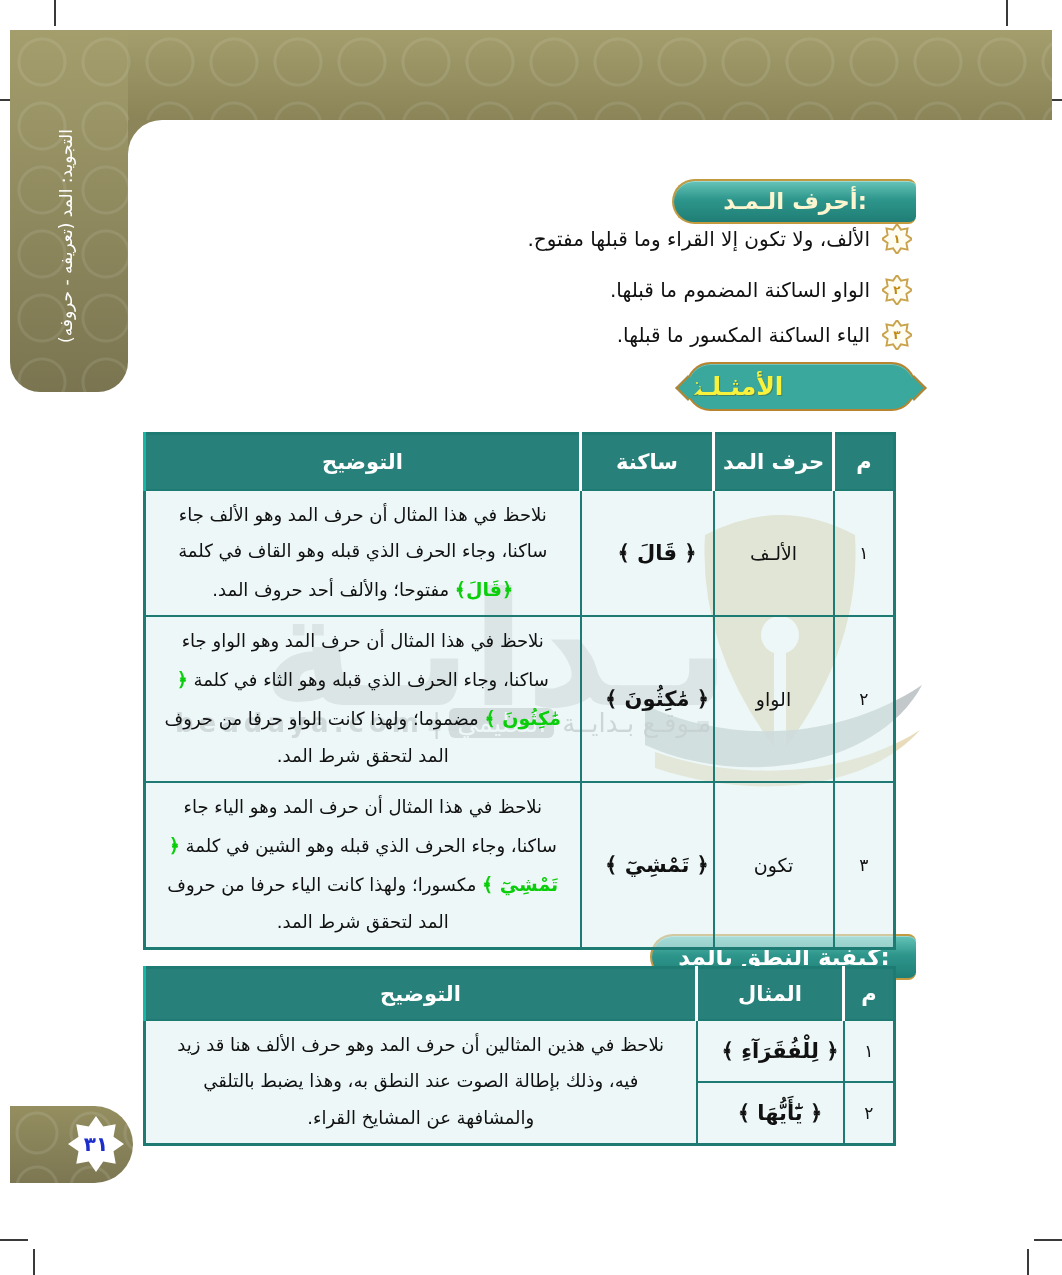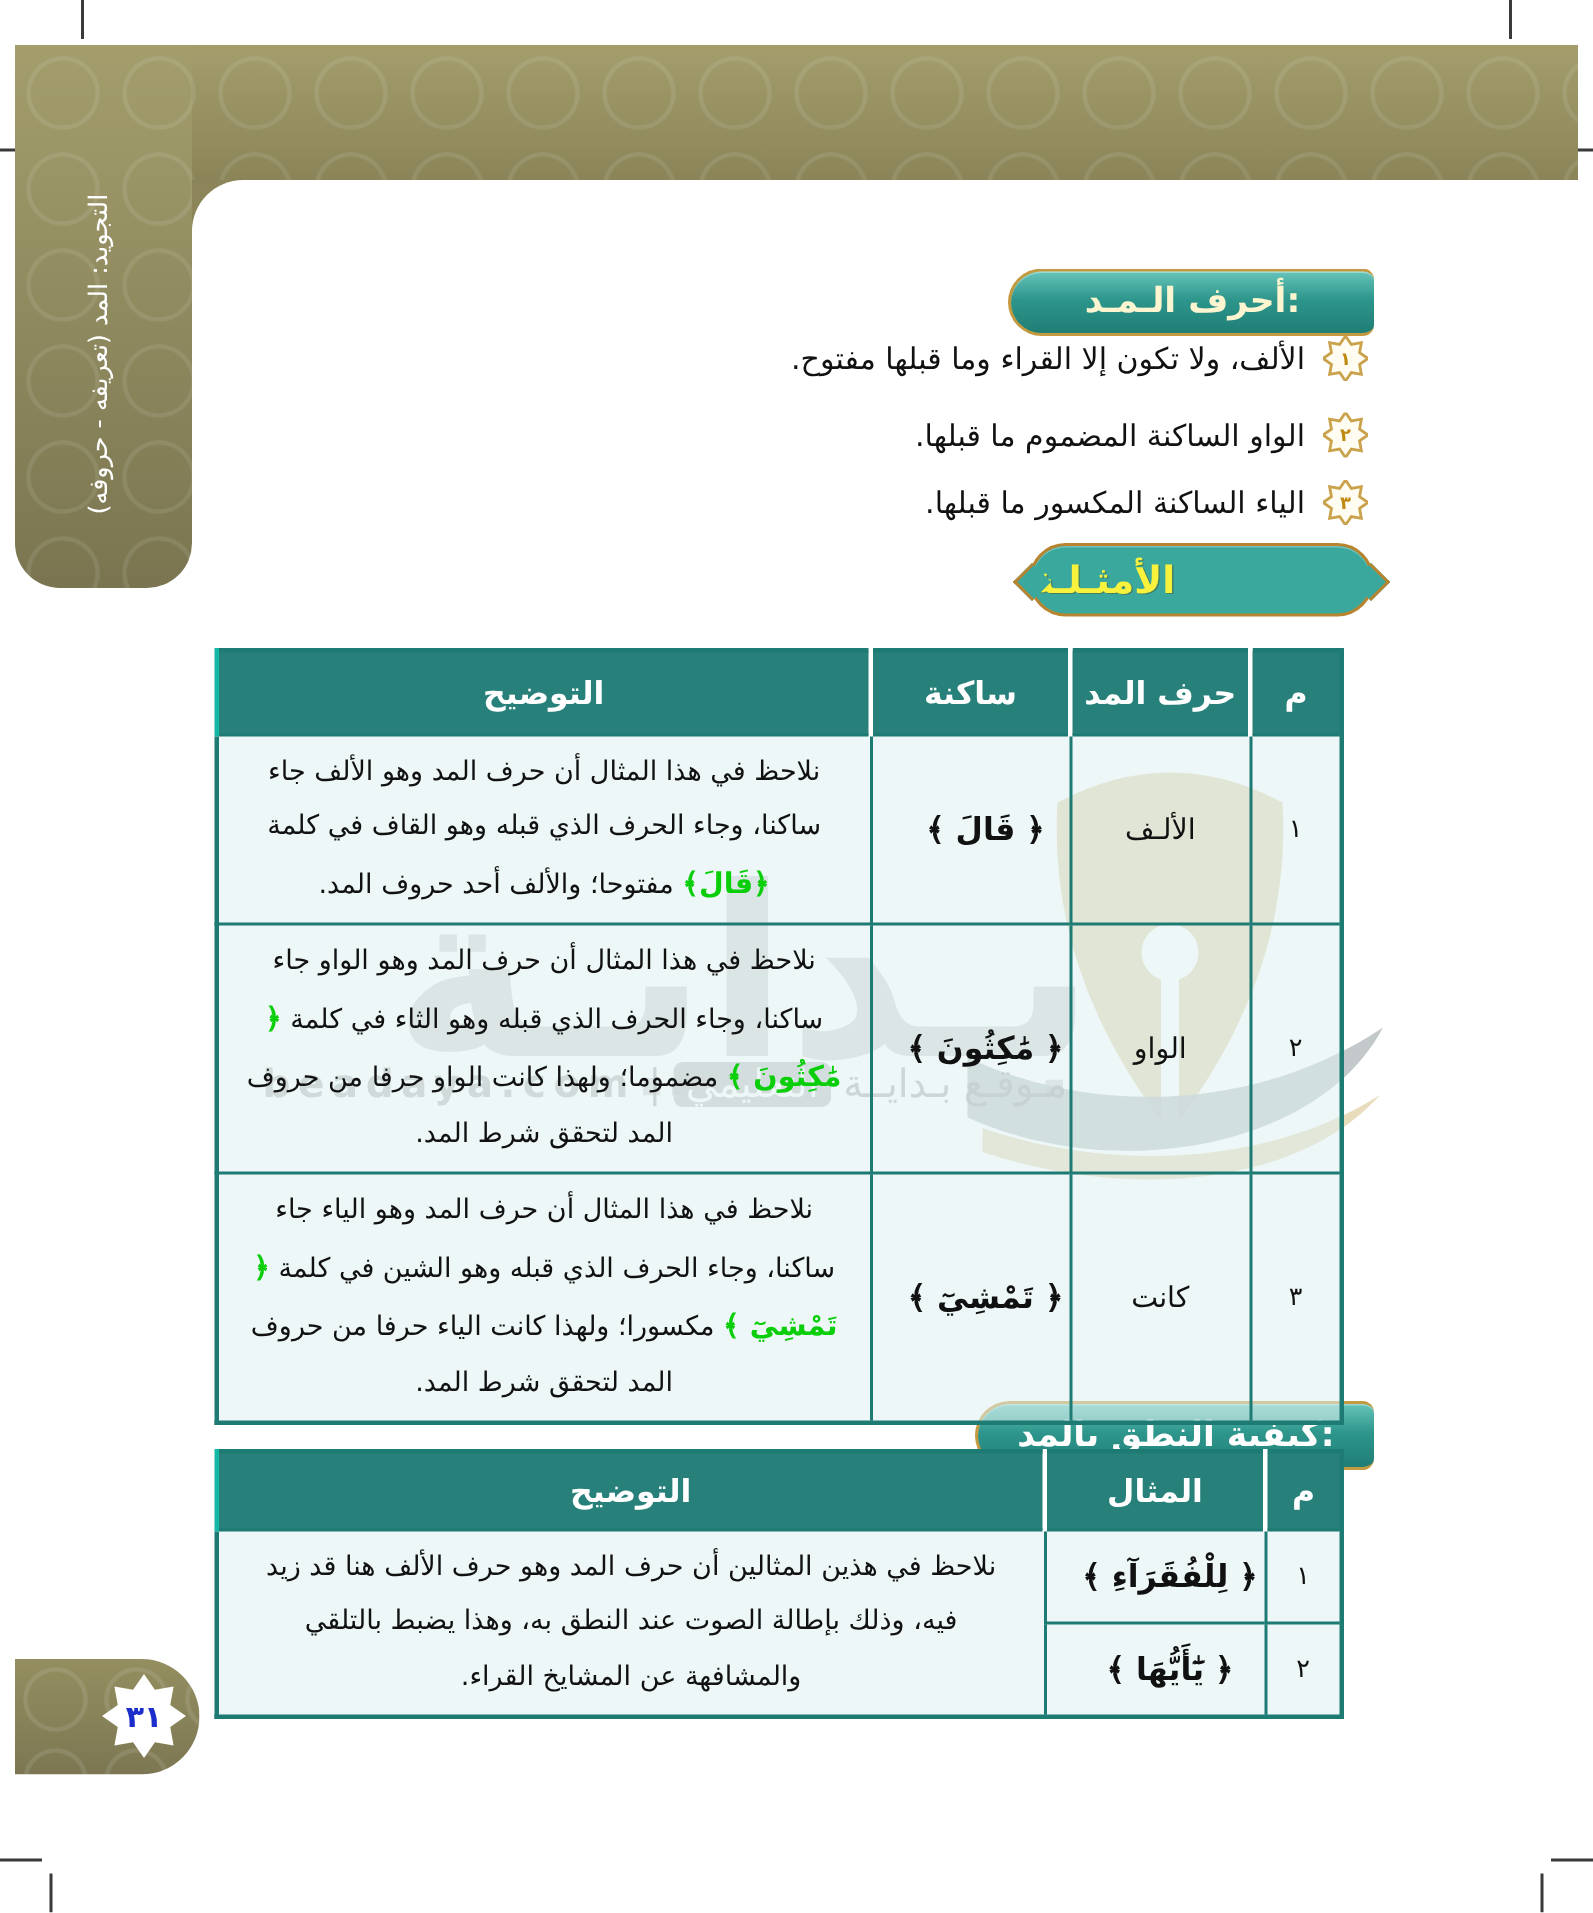--- a/index.html
+++ b/index.html
@@ -186,21 +186,21 @@
       <td class="expl"><span>نلاحظ في هذا المثال أن حرف المد وهو الألف جاء ساكنا، وجاء الحرف الذي قبله وهو القاف في كلمة </span><span class="inline-quran">﴿قَالَ﴾</span><span> مفتوحا؛ والألف أحد حروف المد.</span></td>
     </tr>
     <tr style="height:128px;">
       <td class="rownum">٢</td>
       <td class="letter">الواو</td>
       <td class="example quran">﴿ مَٰكِثُونَ ﴾</td>
       <td class="expl"><span>نلاحظ في هذا المثال أن حرف المد وهو الواو جاء ساكنا، وجاء الحرف الذي قبله وهو الثاء في كلمة </span><span class="inline-quran">﴿ مَٰكِثُونَ ﴾</span><span> مضموما؛ ولهذا كانت الواو حرفا من حروف المد لتحقق شرط المد.</span></td>
     </tr>
     <tr style="height:120px;">
       <td class="rownum">٣</td>
-      <td class="letter">كانت</td>
+      <td class="letter">تكون</td>
       <td class="example quran">﴿ تَمْشِيٓ ﴾</td>
       <td class="expl"><span>نلاحظ في هذا المثال أن حرف المد وهو الياء جاء ساكنا، وجاء الحرف الذي قبله وهو الشين في كلمة </span><span class="inline-quran">﴿ تَمْشِيٓ ﴾</span><span> مكسورا؛ ولهذا كانت الياء حرفا من حروف المد لتحقق شرط المد.</span></td>
     </tr>
   </tbody>
     </table>
 
   <div class="banner" id="banner-pron" style="left:650px;top:896px;width:266px;height:46px;line-height:42px;">
     <span class="bt">كيفية النطق بالمد:</span>
   </div>
 

